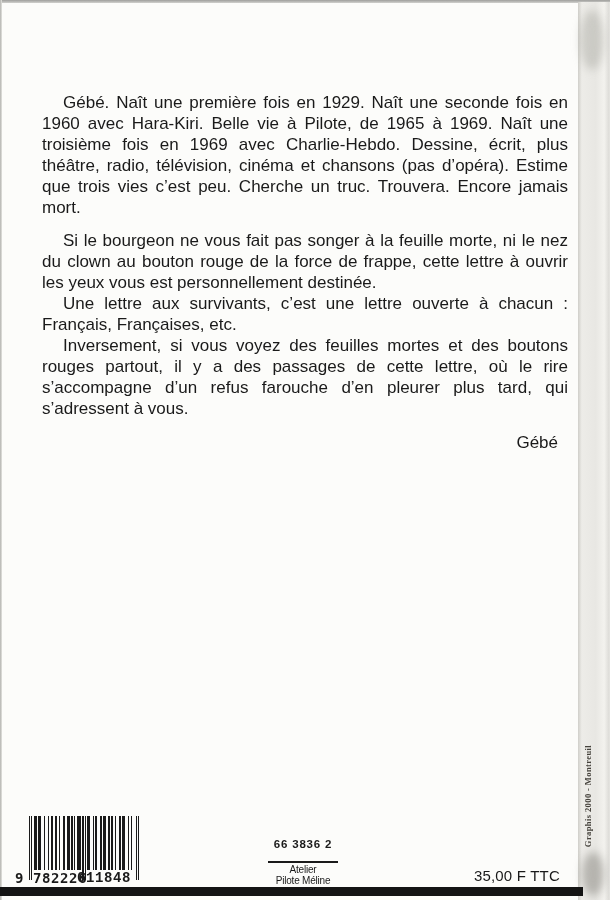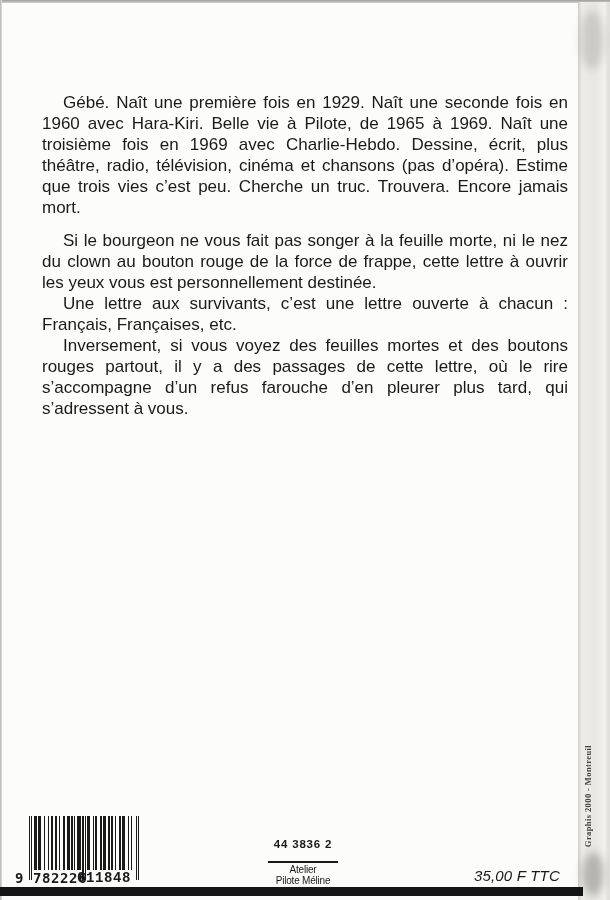--- a/index.html
+++ b/index.html
@@ -72,21 +72,21 @@
   }
   .publisher{position:absolute;left:243px;top:861px;width:120px;text-align:center;}
   .pub-rule{width:70px;height:2px;margin:0 auto 2px auto;background:var(--ink,#1a1a1a);}
   .pub-l1,.pub-l2{
     font-size:10px;font-weight:normal;line-height:10.5px;
     letter-spacing:-.2px;color:var(--ink,#1a1a1a);
   }
   
   .price{
     position:absolute;right:50px;top:867px;
-    font-size:15px;color:var(--ink,#1a1a1a);letter-spacing:.2px;font-style:italic;
+    font-size:15px;color:var(--ink,#1a1a1a);letter-spacing:.2px;
   }
   
   .bottom-bar{
     position:absolute;left:0;top:887px;width:583px;height:9px;
     background:var(--bar,#141414);
   }
 </style>
 </head>
 <body>
 
@@ -102,20 +102,21 @@
 
   <div class="credit-vertical">Graphis 2000 - Montreuil</div>
 
   <div class="text-block">
     <p class="gap-after"><span>Gébé. Naît une première fois en 1929. Naît une seconde fois en 1960 avec </span><span class="it">Hara-Kiri</span><span>. Belle vie à </span><span class="it">Pilote</span><span>, de 1965 à 1969. Naît une troisième fois en 1969 avec </span><span class="it">Charlie-Hebdo</span><span>. Dessine, écrit, plus théâtre, radio, télévision, cinéma et chansons (pas d’opéra). Estime que trois vies c’est peu. Cherche un truc. Trouvera. Encore jamais mort.</span></p>
 
     <p>Si le bourgeon ne vous fait pas songer à la feuille morte, ni le nez du clown au bouton rouge de la force de frappe, cette lettre à ouvrir les yeux vous est personnellement destinée.</p>
     <p>Une lettre aux survivants, c’est une lettre ouverte à chacun : Français, Françaises, etc.</p>
     <p>Inversement, si vous voyez des feuilles mortes et des boutons rouges partout, il y a des passages de cette lettre, où le rire s’accompagne d’un refus farouche d’en pleurer plus tard, qui s’adressent à vous.</p>
 
+    <div class="signature">Gébé</div>
   </div>
 
   <div class="barcode">
     <div class="bars" id="barcode-bars">
         <div class="bar tall" style="left: 0px; width: 1.16px;"></div>
         <div class="bar tall" style="left: 2.32px; width: 1.16px;"></div>
         <div class="bar" style="left: 4.64px; width: 3.48px;"></div>
         <div class="bar" style="left: 9.28px; width: 2.32px;"></div>
         <div class="bar" style="left: 15.08px; width: 1.16px;"></div>
         <div class="bar" style="left: 18.56px; width: 1.16px;"></div>
@@ -142,21 +143,21 @@
         <div class="bar" style="left: 98.6px; width: 1.16px;"></div>
         <div class="bar" style="left: 102.08px; width: 1.16px;"></div>
         <div class="bar tall" style="left: 106.72px; width: 1.16px;"></div>
         <div class="bar tall" style="left: 109.04px; width: 1.16px;"></div>
       </div>
     <span class="bc-digit bc-first">9</span>
     <span class="bc-digit bc-left">782226</span>
     <span class="bc-digit bc-right">011848</span>
   </div>
 
-  <div class="print-code">44 3836 2</div>
+  <div class="print-code">66 3836 2</div>
 
   <div class="publisher">
     <div class="pub-rule"></div>
     <div class="pub-l1">Atelier</div>
     <div class="pub-l2">Pilote Méline</div>
   </div>
 
   <div class="price">35,00 F TTC</div>
 
   <div class="bottom-bar"></div>

